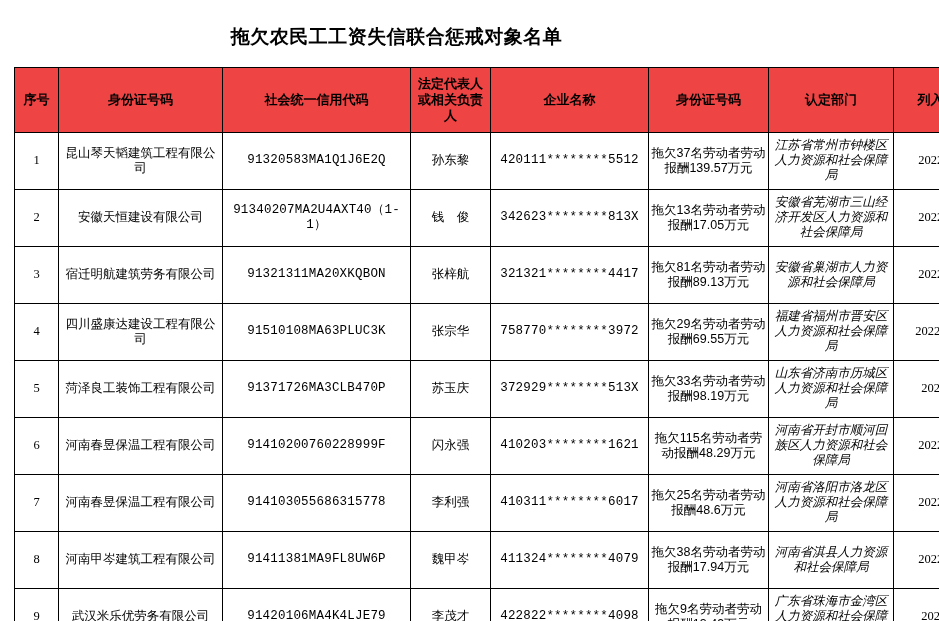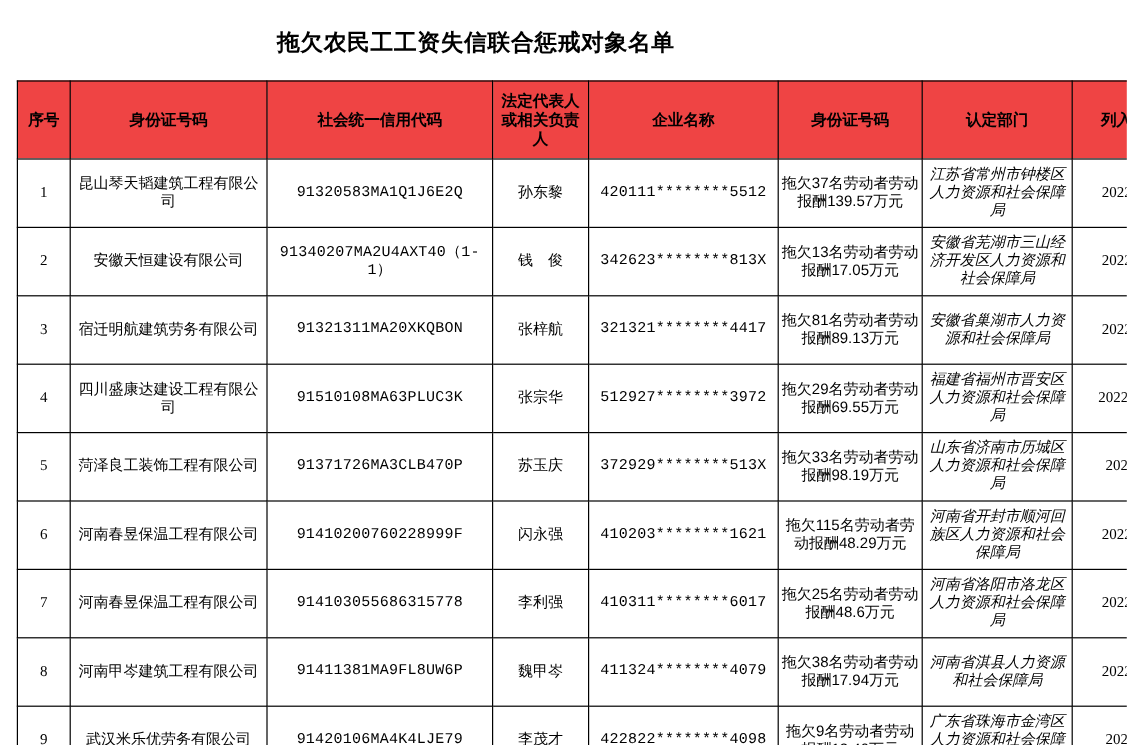--- a/index.html
+++ b/index.html
@@ -143,21 +143,21 @@
             <td class="cell-idcard">321321********4417</td>
             <td class="cell-reason">拖欠81名劳动者劳动报酬89.13万元</td>
             <td class="cell-dept">安徽省巢湖市人力资源和社会保障局</td>
             <td class="cell-date">2022/8/15</td>
           </tr>
           <tr>
             <td class="cell-index">4</td>
             <td class="cell-company">四川盛康达建设工程有限公司</td>
             <td class="cell-credit">91510108MA63PLUC3K</td>
             <td class="cell-person">张宗华</td>
-            <td class="cell-idcard">512927********3972</td>
+            <td class="cell-idcard">758770********3972</td>
             <td class="cell-reason">拖欠29名劳动者劳动报酬69.55万元</td>
             <td class="cell-dept">福建省福州市晋安区人力资源和社会保障局</td>
             <td class="cell-date">2022/11/16</td>
           </tr>
           <tr>
             <td class="cell-index">5</td>
             <td class="cell-company">菏泽良工装饰工程有限公司</td>
             <td class="cell-credit">91371726MA3CLB470P</td>
             <td class="cell-person">苏玉庆</td>
             <td class="cell-idcard">372929********513X</td>

